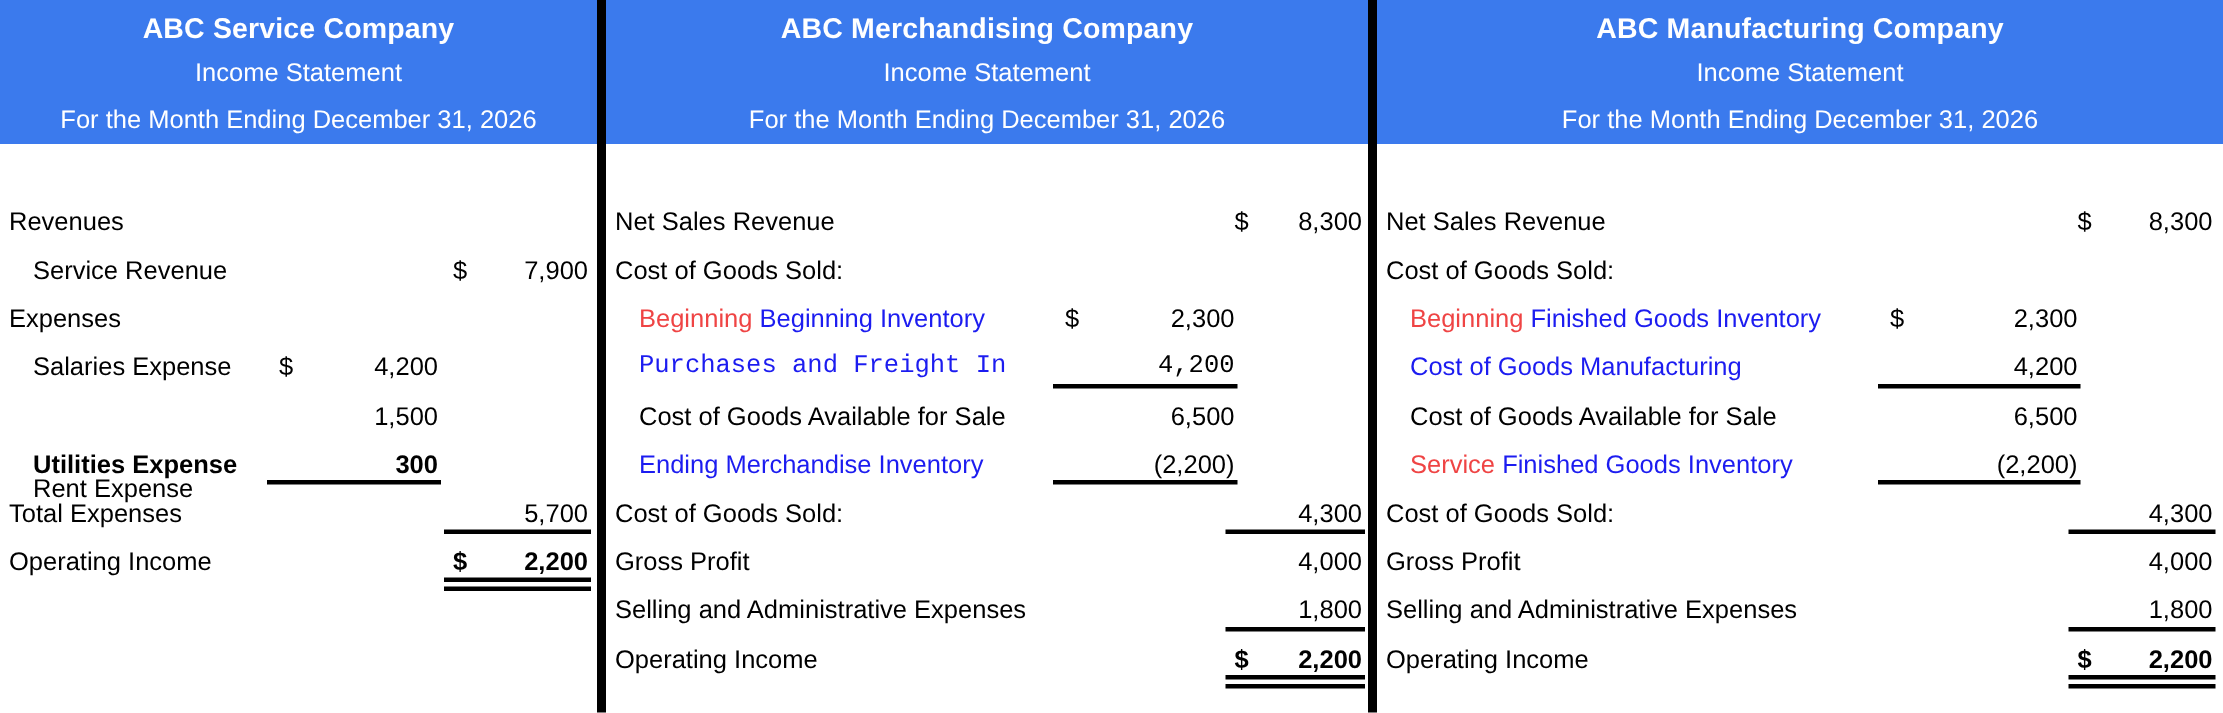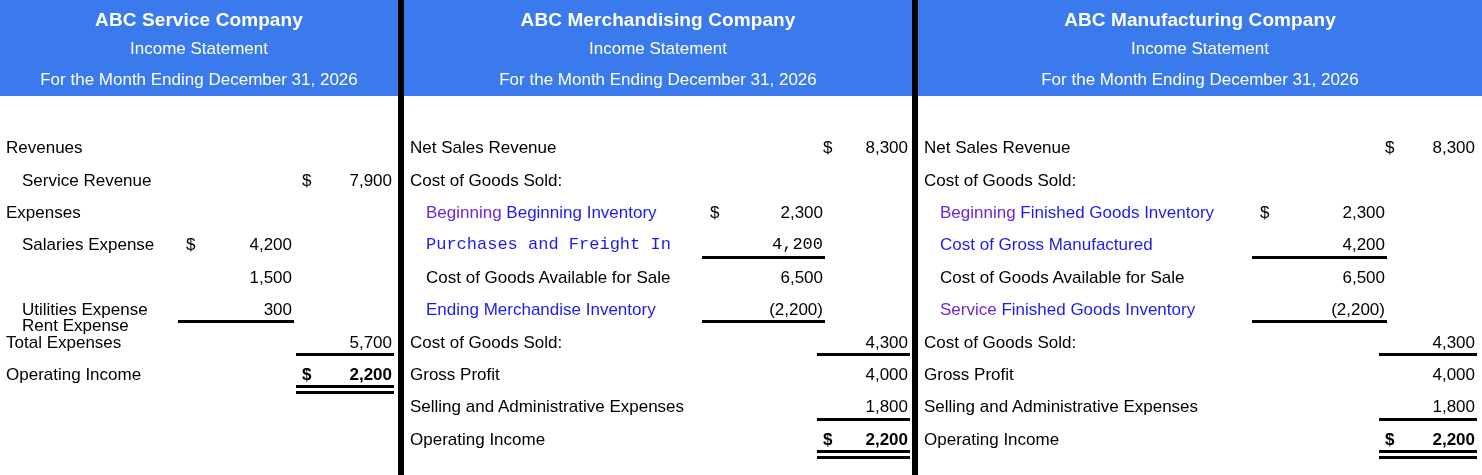--- a/index.html
+++ b/index.html
@@ -35,21 +35,21 @@
   .hdr .l3{font-size:17px;font-weight:normal;line-height:31px;}
 
   
   .body{position:absolute;left:0;top:96px;width:100%;height:379px;}
   .row{position:absolute;left:0;width:100%;height:32.4px;}
   .lbl{
     position:absolute;top:50%;transform:translateY(-50%);
     font-size:17px;line-height:20px;white-space:nowrap;
   }
   .blue{color:#1c1cf0;}
-  .blk{color:#6d28d9;}
+  .blk{color:#ef4444;}
 
   
   .num{
     position:absolute;top:50%;transform:translateY(-50%);
     font-size:17px;line-height:20px;text-align:right;white-space:nowrap;
   }
   .cur{
     position:absolute;top:50%;transform:translateY(-50%);
     font-size:17px;line-height:20px;text-align:left;white-space:nowrap;
   }
@@ -85,21 +85,21 @@
         </div>
         <div class="row" style="top: 133.2px;">
           <div class="lbl" style="left: 22px;">Salaries Expense</div>
           <div class="cur" style="left: 186px;">$</div>
           <div class="num" style="left: 186px; width: 106px;">4,200</div>
         </div>
         <div class="row" style="top: 165.6px;">
           <div class="lbl" style="left: 22px; margin-top: 48px;">Rent Expense</div>
           <div class="num" style="left: 186px; width: 106px;">1,500</div>
         </div>
-        <div class="row" style="top: 198px;">
+        <div class="row" style="top: 198px; font-weight: bold;">
           <div class="lbl" style="left: 22px;">Utilities Expense</div>
           <div class="num" style="left: 186px; width: 106px;">300</div>
         </div>
         <div class="row" style="top: 230.4px;">
           <div class="lbl" style="left: 6px;">Total Expenses</div>
           <div class="num" style="left: 302px; width: 90px;">5,700</div>
         </div>
         <div class="row" style="top: 262.8px;">
           <div class="lbl" style="left: 6px;">Operating Income</div>
           <div class="cur bold" style="left: 302px;">$</div>
@@ -186,21 +186,21 @@
         </div>
         <div class="row" style="top: 68.4px;">
           <div class="lbl" style="left: 6px;">Cost of Goods Sold:</div>
         </div>
         <div class="row" style="top: 100.8px;">
           <div class="lbl" style="left: 22px;"><span class="blk">Beginning </span><span class="blue">Finished Goods Inventory</span></div>
           <div class="cur" style="left: 342px;">$</div>
           <div class="num" style="left: 342px; width: 125px;">2,300</div>
         </div>
         <div class="row" style="top: 133.2px;">
-          <div class="lbl" style="left: 22px;"><span class="blue">Cost of Gross Manufactured</span></div>
+          <div class="lbl" style="left: 22px;"><span class="blue">Cost of Goods Manufacturing</span></div>
           <div class="num" style="left: 342px; width: 125px;">4,200</div>
         </div>
         <div class="row" style="top: 165.6px;">
           <div class="lbl" style="left: 22px;">Cost of Goods Available for Sale</div>
           <div class="num" style="left: 342px; width: 125px;">6,500</div>
         </div>
         <div class="row" style="top: 198px;">
           <div class="lbl" style="left: 22px;"><span class="blk">Service </span><span class="blue">Finished Goods Inventory</span></div>
           <div class="num" style="left: 342px; width: 125px;">(2,200)</div>
         </div>

